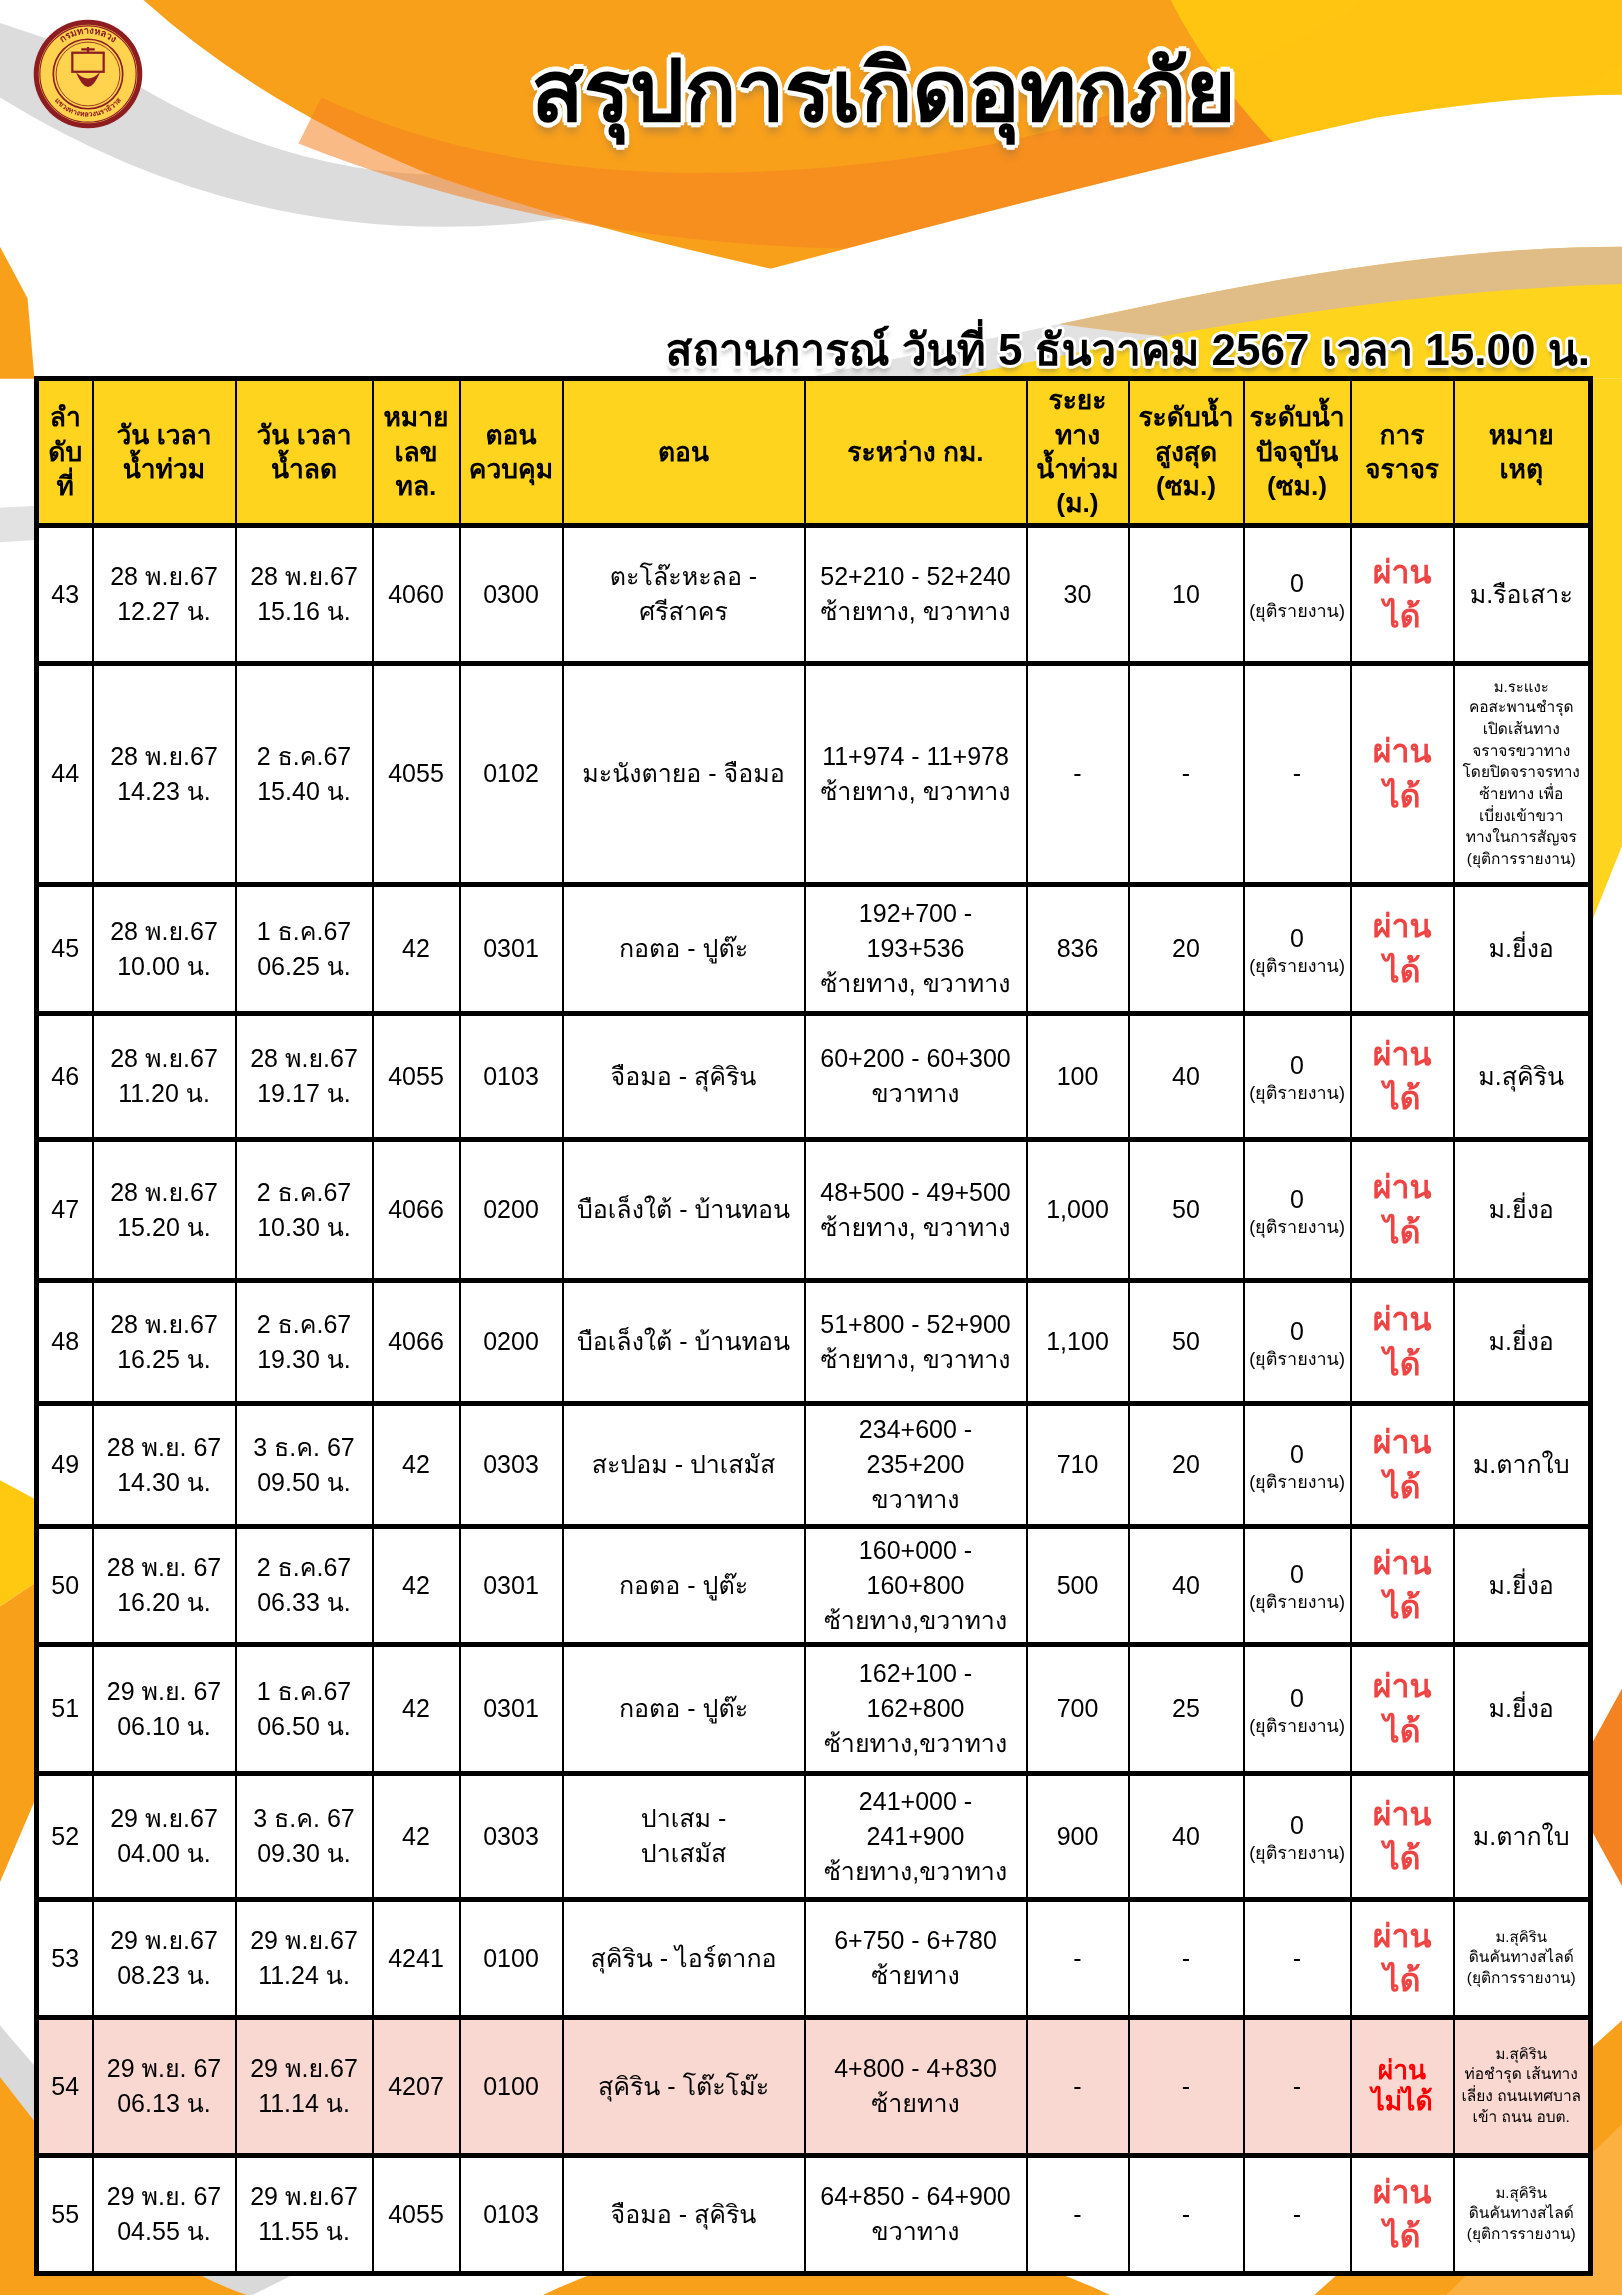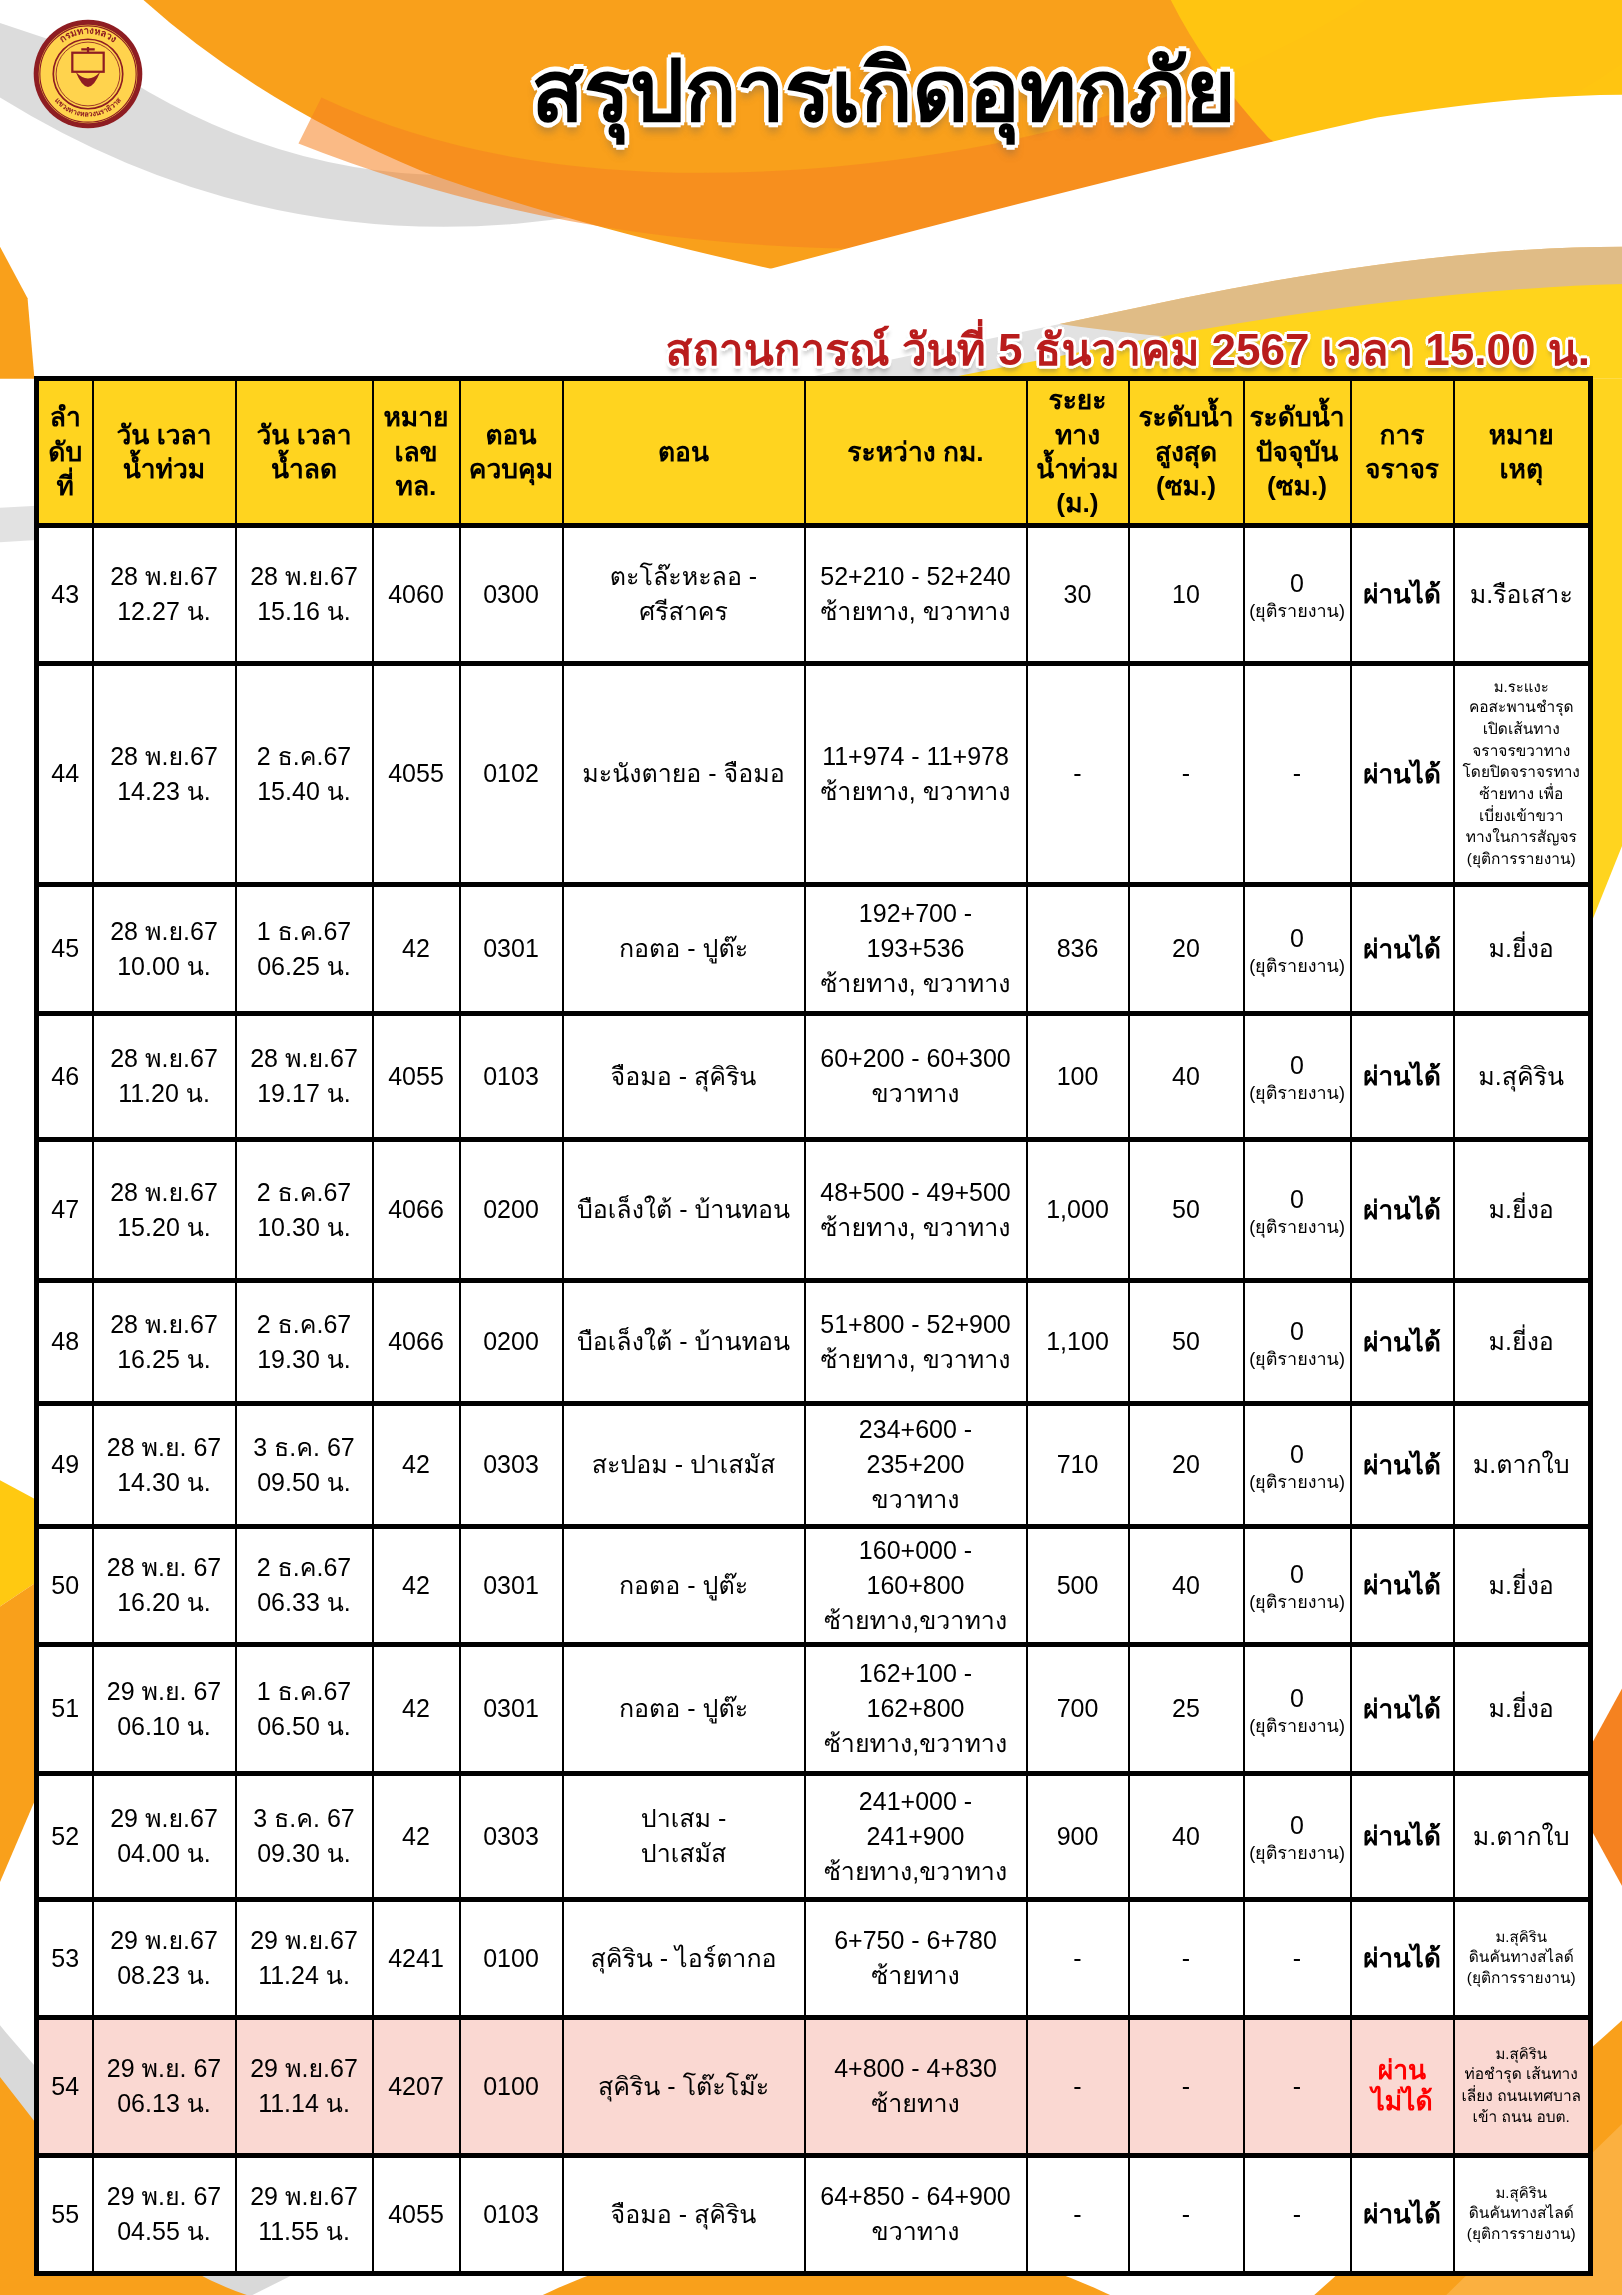--- a/index.html
+++ b/index.html
@@ -9,21 +9,21 @@
 
   .logo{position:absolute;left:32px;top:18.4px;width:112px;height:112px;z-index:3;}
 
   .title-block{position:absolute;left:298px;top:23px;width:1171px;z-index:2;
        text-align:center;font-weight:bold;color:#000;line-height:1.13;}
   .title-line{font-size:86px;
        text-shadow:4.6px 0 0 #fff,-4.6px 0 0 #fff,0 4.6px 0 #fff,0 -4.6px 0 #fff,
                    3.4px 3.4px 0 #fff,-3.4px -3.4px 0 #fff,3.4px -3.4px 0 #fff,-3.4px 3.4px 0 #fff,
                    0 9.2px 8px rgba(90,90,90,.45);margin-top:20px;}
   .subtitle{position:absolute;right:33px;top:314px;z-index:2;font-weight:bold;
-       font-size:44px;color:#b91c1c;
+       font-size:44px;color:#000000;
        text-shadow:2.9px 0 0 #fff,-2.9px 0 0 #fff,0 2.9px 0 #fff,0 -2.9px 0 #fff,
                    2.3px 2.3px 0 #fff,-2.3px -2.3px 0 #fff,2.3px -2.3px 0 #fff,-2.3px 2.3px 0 #fff,
                    0 5.7px 4.6px rgba(90,90,90,.4);}
 
   table.tbl{position:absolute;left:34px;top:376px;width:1554px;z-index:2;
        border-collapse:collapse;table-layout:fixed;background:#fff;
        border:5.7px solid #000;}
   .tbl th,.tbl td{border:2.3px solid #000;border-top-width:5.2px;border-bottom-width:5.2px;
        text-align:center;vertical-align:middle;padding:2.3px 4.6px;
        font-size:25px;color:#000;line-height:1.4;overflow:hidden;word-wrap:break-word;}
@@ -35,21 +35,21 @@
   .tbl tbody tr:nth-child(5){height:141px;}
   .tbl tbody tr:nth-child(6){height:123px;}
   .tbl tbody tr:nth-child(7){height:123px;}
   .tbl tbody tr:nth-child(8){height:118px;}
   .tbl tbody tr:nth-child(9){height:129px;}
   .tbl tbody tr:nth-child(10){height:126px;}
   .tbl tbody tr:nth-child(11){height:118px;}
   .tbl tbody tr:nth-child(12){height:138px;}
   .tbl tbody tr:nth-child(13){height:118px;}
   tr.hl td{background:#FAD8D2;}
-  td.green{color:#000000;font-weight:bold;font-size:26px;}
+  td.green{color:#ef4444;font-weight:bold;font-size:32px;}
   td.red{color:#FF0000;font-weight:bold;font-size:26.4px;line-height:1.2;}
   .small{font-size:18px;line-height:1.2;}
   .district{font-weight:normal;font-size:15px;line-height:1.2;}
   .detail{font-size:15.5px;line-height:1.4;}
 </style>
 </head>
 <body>
 
 <svg class="bg" viewBox="0 0 2828 4000" preserveAspectRatio="none" aria-hidden="true">
   <rect width="2828" height="4000" fill="#ffffff"></rect>

